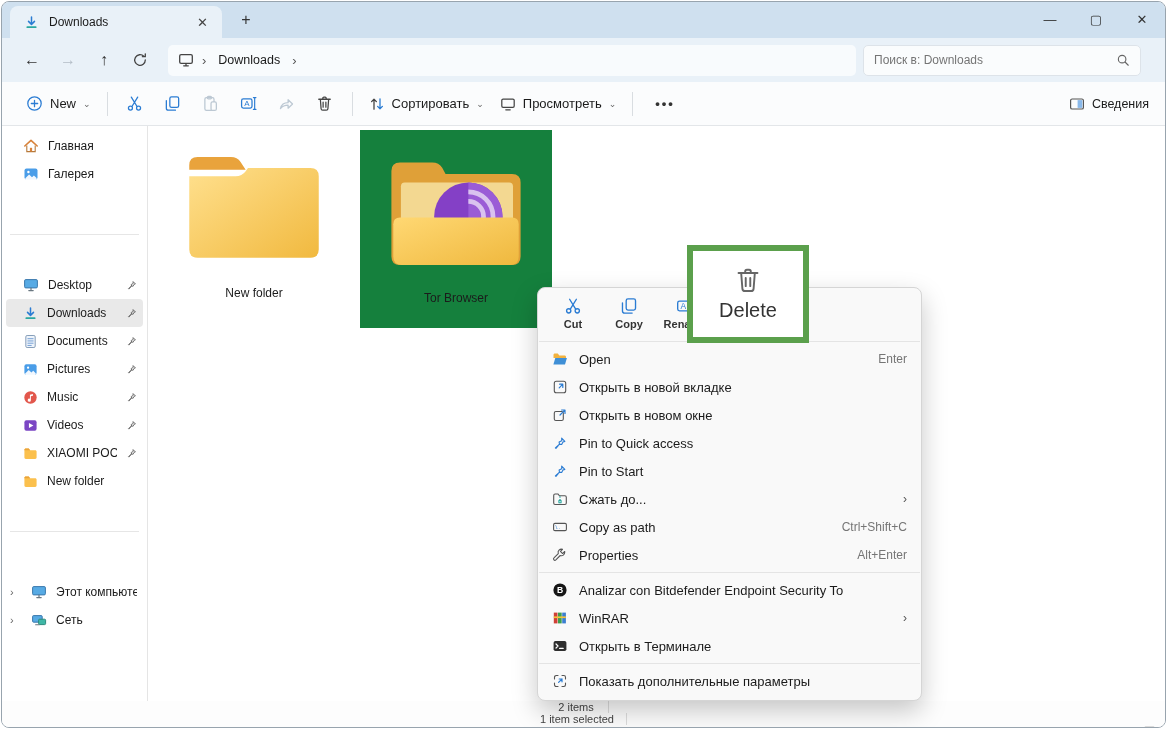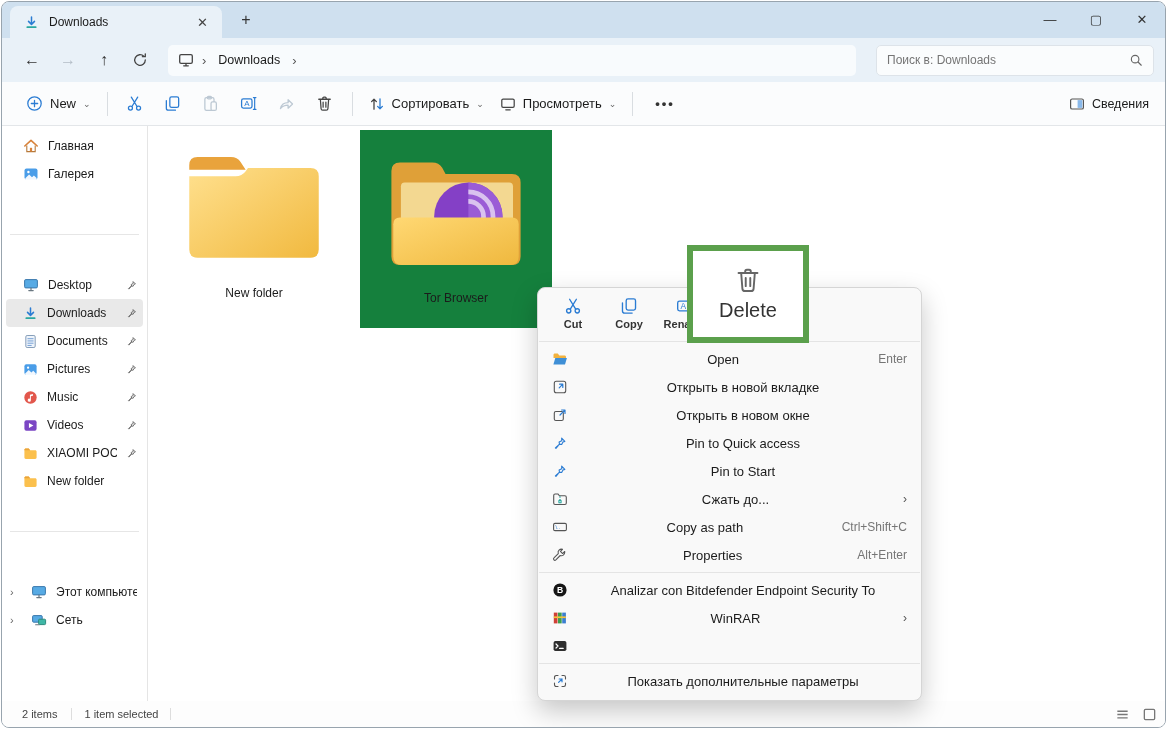--- a/index.html
+++ b/index.html
@@ -20,21 +20,21 @@
                        font-size:13px; color:#333; }
   
   .navbar { position:absolute; left:0; top:36px; right:0; height:44px; background:#e9f1f8;
             display:flex; align-items:center; }
   .nav-btn { width:36px; text-align:center; font-size:16px; color:#333; }
   .nav-btn.disabled { color:#b3bdc6; }
   .addressbar { margin-left:10px; width:688px; height:31px; background:#f8fbfd; border-radius:5px;
                 display:flex; align-items:center; padding:0 10px; gap:8px; }
   .crumb-sep { color:#555; font-size:13px; }
   .crumb { font-size:12.5px; color:#1b1b1b; padding:2px 4px; }
-  .searchbox { margin-left:20px; width:278px; height:31px; background:#fafcfd; border:1px solid #dde3e9;
+  .searchbox { margin-left:7px; width:278px; height:31px; background:#fafcfd; border:1px solid #dde3e9;
                border-radius:5px; display:flex; align-items:center; padding:0 10px; }
   .searchbox input { border:none; outline:none; background:transparent; flex:1; font-size:12px;
                      color:#333; font-family:"Liberation Sans", sans-serif; }
   
   .toolbar { position:absolute; left:0; top:80px; right:0; height:44px; background:#fbfcfd;
              border-bottom:1px solid #e3e6e9; display:flex; align-items:center; padding:0 16px; }
   .tb-btn { display:flex; align-items:center; gap:7px; font-size:13px; color:#1b1b1b;
             padding:6px 8px; border-radius:4px;text-align:center; }
   .tb-icon { width:38px; display:flex; justify-content:center; padding:6px 0; }
   .tb-sep { width:1px; height:24px; background:#d9dde1; margin:0 8px; }
@@ -61,31 +61,31 @@
   .ctx { position:absolute; left:535px; top:285px; width:385px; background:#f9f9f9;
          border:1px solid #d5d5d5; border-radius:8px; box-shadow:0 10px 26px rgba(0,0,0,.22);
          padding:4px 0 5px; z-index:10; }
   .qrow { display:flex; align-items:flex-start; padding:5px 4px 3px 12px; gap:10px; height:46px; }
   .qitem { width:46px; display:flex; flex-direction:column; align-items:center; gap:3px; }
   .qitem .qlbl { font-size:11px; color:#333;font-weight:bold; }
   .ctx-sep { height:1px; background:#e4e4e4; margin:3px 1px; }
   .mi { display:flex; align-items:center; height:28px; padding:0 14px 0 13px; gap:11px;
         font-size:13px; color:#1b1b1b; }
   .mi .micon { width:17px; display:flex; justify-content:center; flex:0 0 auto; }
-  .mi .mlbl { flex:1; white-space:nowrap; overflow:hidden;text-align:center; }
+  .mi .mlbl { flex:1; white-space:nowrap; overflow:hidden; }
   .mi .msc { font-size:12px; color:#757575; }
   .mi .sub { font-size:12px; color:#555; }
   
   .annot { position:absolute; left:685px; top:243px; width:122px; height:98px; background:#fff;
            border:6px solid #5ba04c; z-index:20; display:flex; flex-direction:column;
            align-items:center; justify-content:center; gap:5px; }
   .annot .albl { font-size:20px; color:#333; }
   
   .statusbar { position:absolute; left:0; bottom:0; right:0; height:26px; background:#fdfdfd;
-               display:flex; align-items:center; font-size:11px; color:#444; padding:0 8px 0 20px; }
+               display:flex; align-items:center; font-size:11px; color:#444; padding:0 8px 0 20px;flex-direction:column; }
   .st-cell { padding:0 12px 0 0; margin-right:12px; border-right:1px solid #ddd; }
   .st-cell:first-child { padding-right:14px; }
   .st-right { margin-left:auto; display:flex; gap:12px; align-items:center; }
   svg { display:block; }
 </style>
 </head>
 <body>
 
 <div class="win">
 
@@ -549,20 +549,21 @@
       <span class="sub">›</span>
     </div>
     <div class="mi">
       <span class="micon">
           <svg width="16" height="16" viewBox="0 0 16 16">
             <rect x="1.6" y="3" width="12.8" height="10" rx="1.8" fill="#2e2e2e"></rect>
             <path d="M4 6l2 2-2 2" fill="none" stroke="#fff" stroke-width="1.2" stroke-linecap="round" stroke-linejoin="round"></path>
             <path d="M7.6 10.4h3.6" stroke="#fff" stroke-width="1.2" stroke-linecap="round"></path>
           </svg>
         </span>
+      <span class="mlbl">Открыть в Терминале</span>
     </div>
 
     <div class="ctx-sep"></div>
 
     <div class="mi">
       <span class="micon">
           <svg width="16" height="16" viewBox="0 0 16 16">
             <path d="M2.5 6V4.2c0-.9.8-1.7 1.7-1.7H6M10 2.5h1.8c.9 0 1.7.8 1.7 1.7V6M13.5 10v1.8c0 .9-.8 1.7-1.7 1.7H10M6 13.5H4.2c-.9 0-1.7-.8-1.7-1.7V10" fill="none" stroke="#555" stroke-width="1.1" stroke-linecap="round"></path>
             <path d="M6.6 9.4L10 6M7.2 6H10v2.8" fill="none" stroke="#2b7cd3" stroke-width="1.2" stroke-linecap="round" stroke-linejoin="round"></path>
           </svg>

